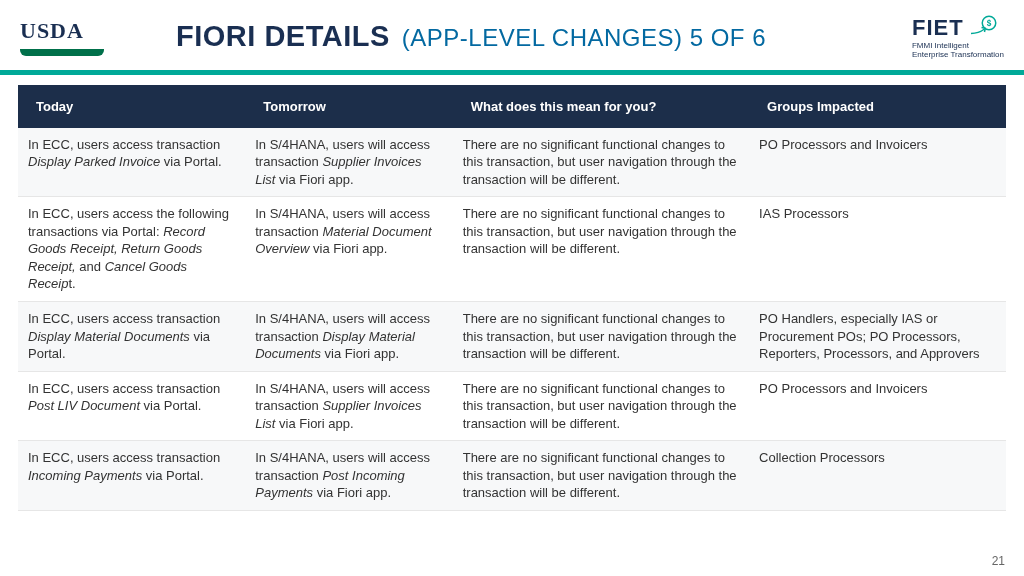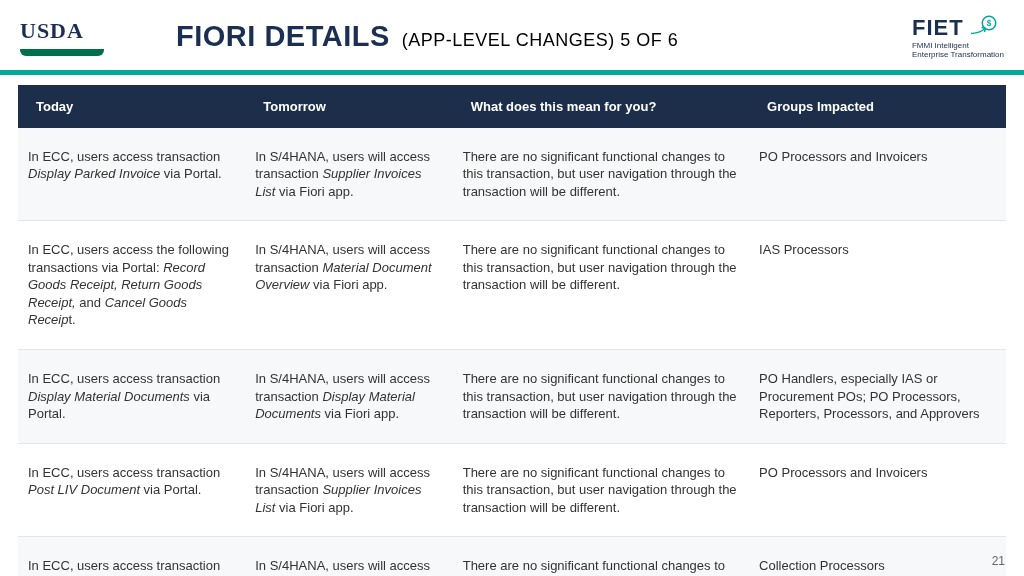--- a/index.html
+++ b/index.html
@@ -5,31 +5,31 @@
   * { margin: 0; padding: 0; box-sizing: border-box; }
   body { font-family: Arial, Helvetica, sans-serif; width: 1024px; height: 576px; background: #fff; position: relative; overflow: hidden; }
   .slide { width: 100%; height: 100%; padding: 0; }
   .header { display: flex; align-items: center; justify-content: space-between; padding: 14px 20px 6px 20px; gap: 44px; }
   .usda-logo { display: flex; flex-direction: column; align-items: flex-start; }
   .usda-text { font-family: Georgia, serif; font-weight: bold; font-size: 22px; color: #1a2f52; letter-spacing: 1px; }
   .usda-swoosh { width: 84px; height: 14px; position: relative; margin-top: -2px; }
   .usda-swoosh .green { position: absolute; bottom: 0; left: 0; width: 84px; height: 7px; background: #00704a; border-radius: 0 0 6px 6px; }
   .title-block { flex: 1; margin-left: 28px; display: flex; align-items: baseline; gap: 12px; }
   .title-main { font-size: 29px; font-weight: 800; color: #1a2f52; letter-spacing: 0.5px; }
-  .title-sub { font-size: 18px; font-weight: 400; color: #000000; letter-spacing: 0.5px; }
+  .title-sub { font-size: 24px; font-weight: 400; color: #0369a1; letter-spacing: 0.5px; }
   .fiet-block { display: flex; flex-direction: column; align-items: flex-start; }
   .fiet-row { display: flex; align-items: center; gap: 4px; }
   .fiet-text { font-weight: 700; font-size: 22px; color: #1a2f52; letter-spacing: 1px; }
   .fiet-icon svg { width: 30px; height: 24px; }
   .fiet-tag { font-size: 8px; color: #1a2f52; line-height: 1.1; }
   .rule { height: 5px; background: #00a998; margin: 4px 0 10px 0; }
   .table-wrap { padding: 0 18px; }
   table { width: 100%; border-collapse: collapse; font-size: 13px; }
   thead th { background: #1c2e4a; color: #fff; text-align: left; font-weight: 700; padding: 14px 18px; }
-  tbody td { padding: 20px 10px; vertical-align: top; color: #333; border-bottom: 1px solid #e6e6e6; line-height: 1.35; }
+  tbody td { padding: 8px 10px; vertical-align: top; color: #333; border-bottom: 1px solid #e6e6e6; line-height: 1.35; }
   tbody tr:nth-child(odd) td { background: #f7f8f9; }
   tbody tr:nth-child(even) td { background: #fff; }
   .col-today { width: 23%; }
   .col-tomorrow { width: 21%; }
   .col-meaning { width: 30%; }
   .col-groups { width: 26%; }
   em.tx { font-style: italic; }
   .page-num { position: absolute; bottom: 8px; right: 19px; font-size: 12px; color: #666; }
 </style>
 </head>

